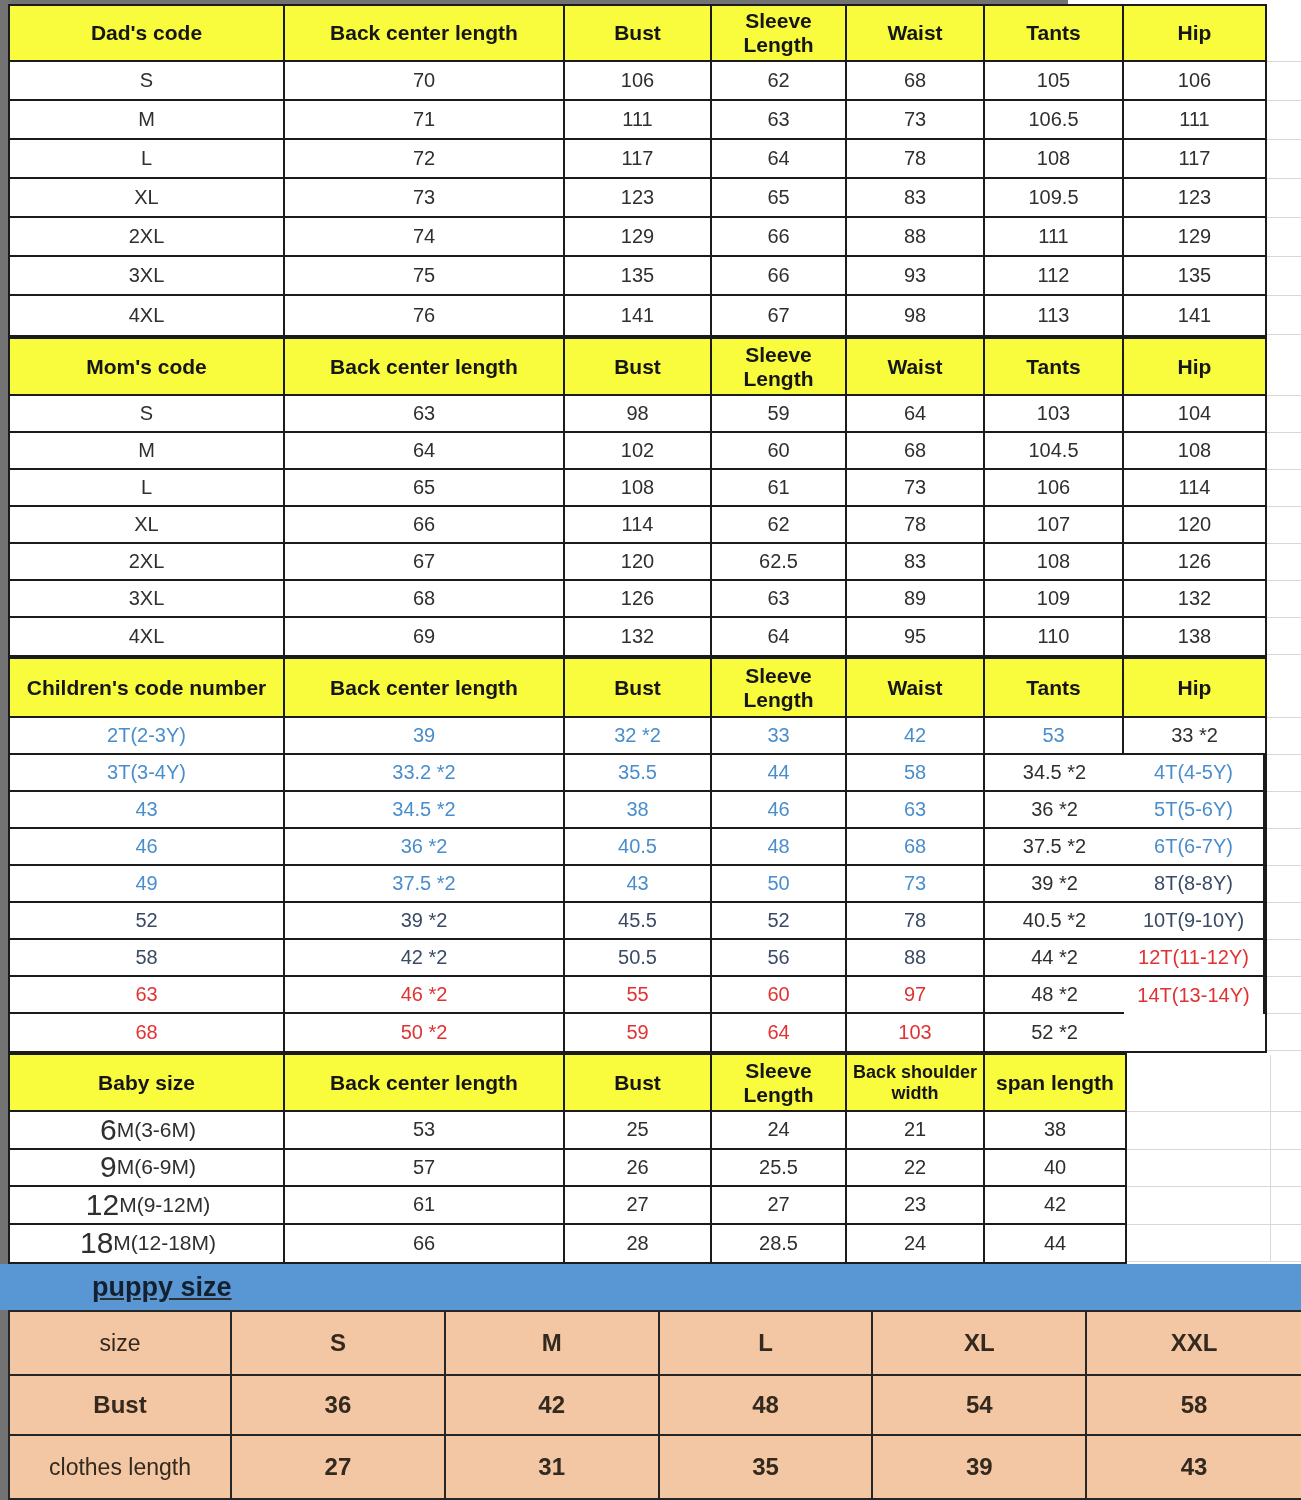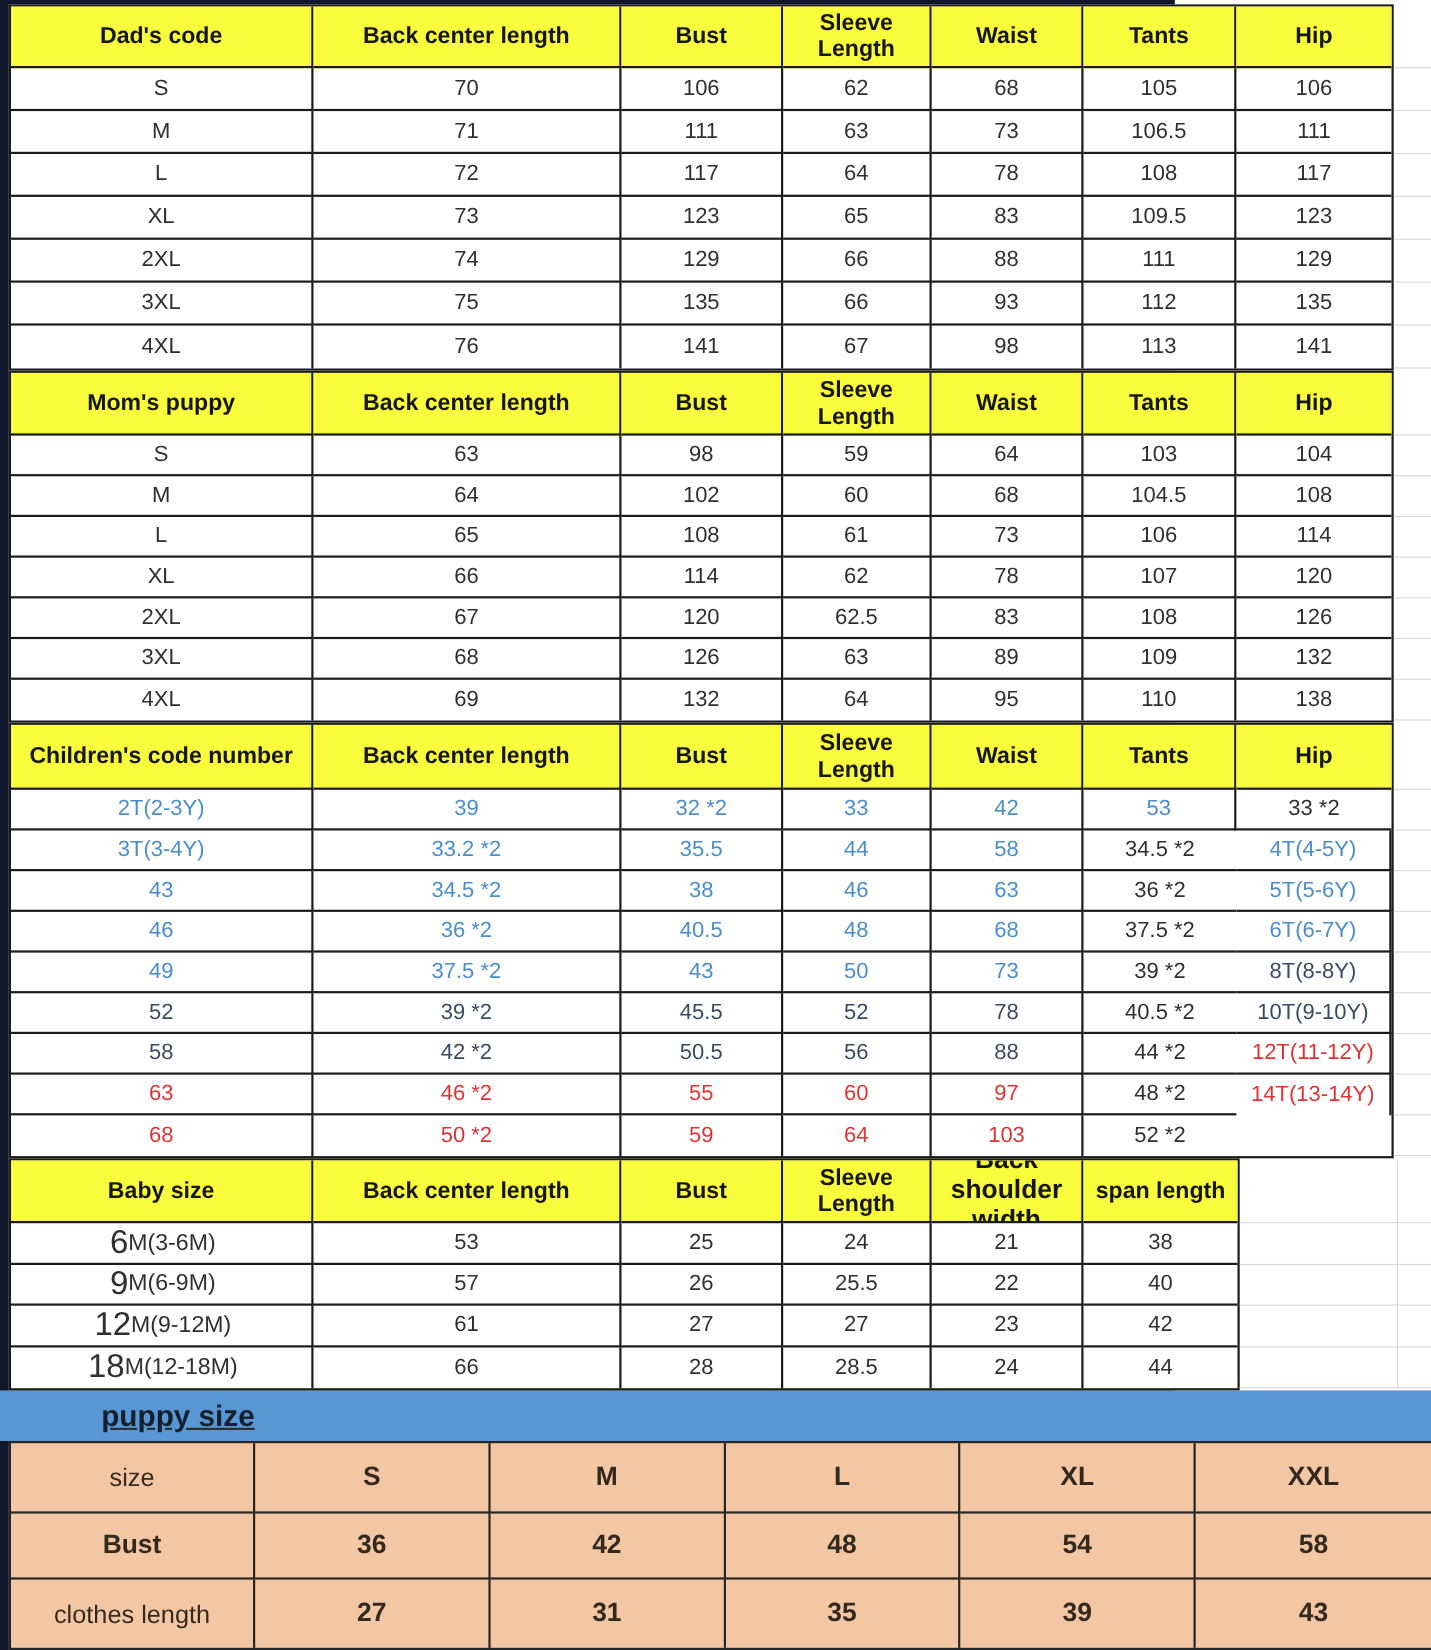--- a/index.html
+++ b/index.html
@@ -2,38 +2,38 @@
 <html style="--yellow: #f9fb3d; --barbg: #5897d3; --peach: #f4c7a4; --bluetext: #4a8dcc; --navytext: #3a4a63; --redtext: #e03232;"><head>
 <meta charset="utf-8">
 <style>
   *{box-sizing:border-box;margin:0;padding:0;}
   html,body{background:#ffffff;}
   body{
     width:1301px;height:1500px;overflow:hidden;
     font-family:"Liberation Sans","DejaVu Sans",sans-serif;
     color:#2f2f2f;
   }
-  .sheet{position:relative;width:1068px;height:1500px;padding-top:4px;background:#0f172a;}
+  .sheet{position:relative;width:1068px;height:1500px;padding-top:4px;background:#737373;}
 
   
   .sizetable{display:flex;align-items:flex-start;margin-left:8px;}
   .tbl-main{display:grid;border:2px solid #1b1b1b;background:#fff;}
   .tbl-main>div{
     display:flex;align-items:center;justify-content:center;
     border-right:2px solid #1b1b1b;border-bottom:2px solid #1b1b1b;
     overflow:hidden;
   }
   .tbl-main>div.lc{border-right:none;}
   .tbl-main>div.lr{border-bottom:none;}
   .th{
     background:var(--yellow,#f9fb3d);
     font-weight:700;font-size:21px;color:#161616;
     text-align:center;line-height:1.12;padding:0 2px;
   }
-  .th.sh{font-size:24px;}
+  .th.sh{font-size:18px;}
   .td{font-size:20px;}
   .c-def{color:#2f2f2f;}
   .c-blue{color:var(--bluetext,#4a8dcc);}
   .c-navy{color:var(--navytext,#3a4a63);}
   .c-red{color:var(--redtext,#e03232);}
   .left{justify-content:flex-start;padding-left:3px;}
   .big{font-size:30px;line-height:1;}
   .rest{font-size:21px;}
 
   
@@ -136,21 +136,21 @@
         <div class="gc"></div>
         <div class="gc"></div>
         <div class="gc"></div>
         <div class="gc"></div>
         <div class="gc"></div>
       </div>
   </div>
 
   <div class="sizetable">
     <div class="tbl-main" style="grid-template-columns: 275px 280px 147px 135px 138px 139px 141px; grid-template-rows: 57px repeat(7, 37px);">
-        <div class="th">Mom's puppy</div>
+        <div class="th">Mom's code</div>
         <div class="th">Back center length</div>
         <div class="th">Bust</div>
         <div class="th">Sleeve Length</div>
         <div class="th">Waist</div>
         <div class="th">Tants</div>
         <div class="th lc">Hip</div>
         <div class="td c-def">S</div>
         <div class="td c-def">63</div>
         <div class="td c-def">98</div>
         <div class="td c-def">59</div>

